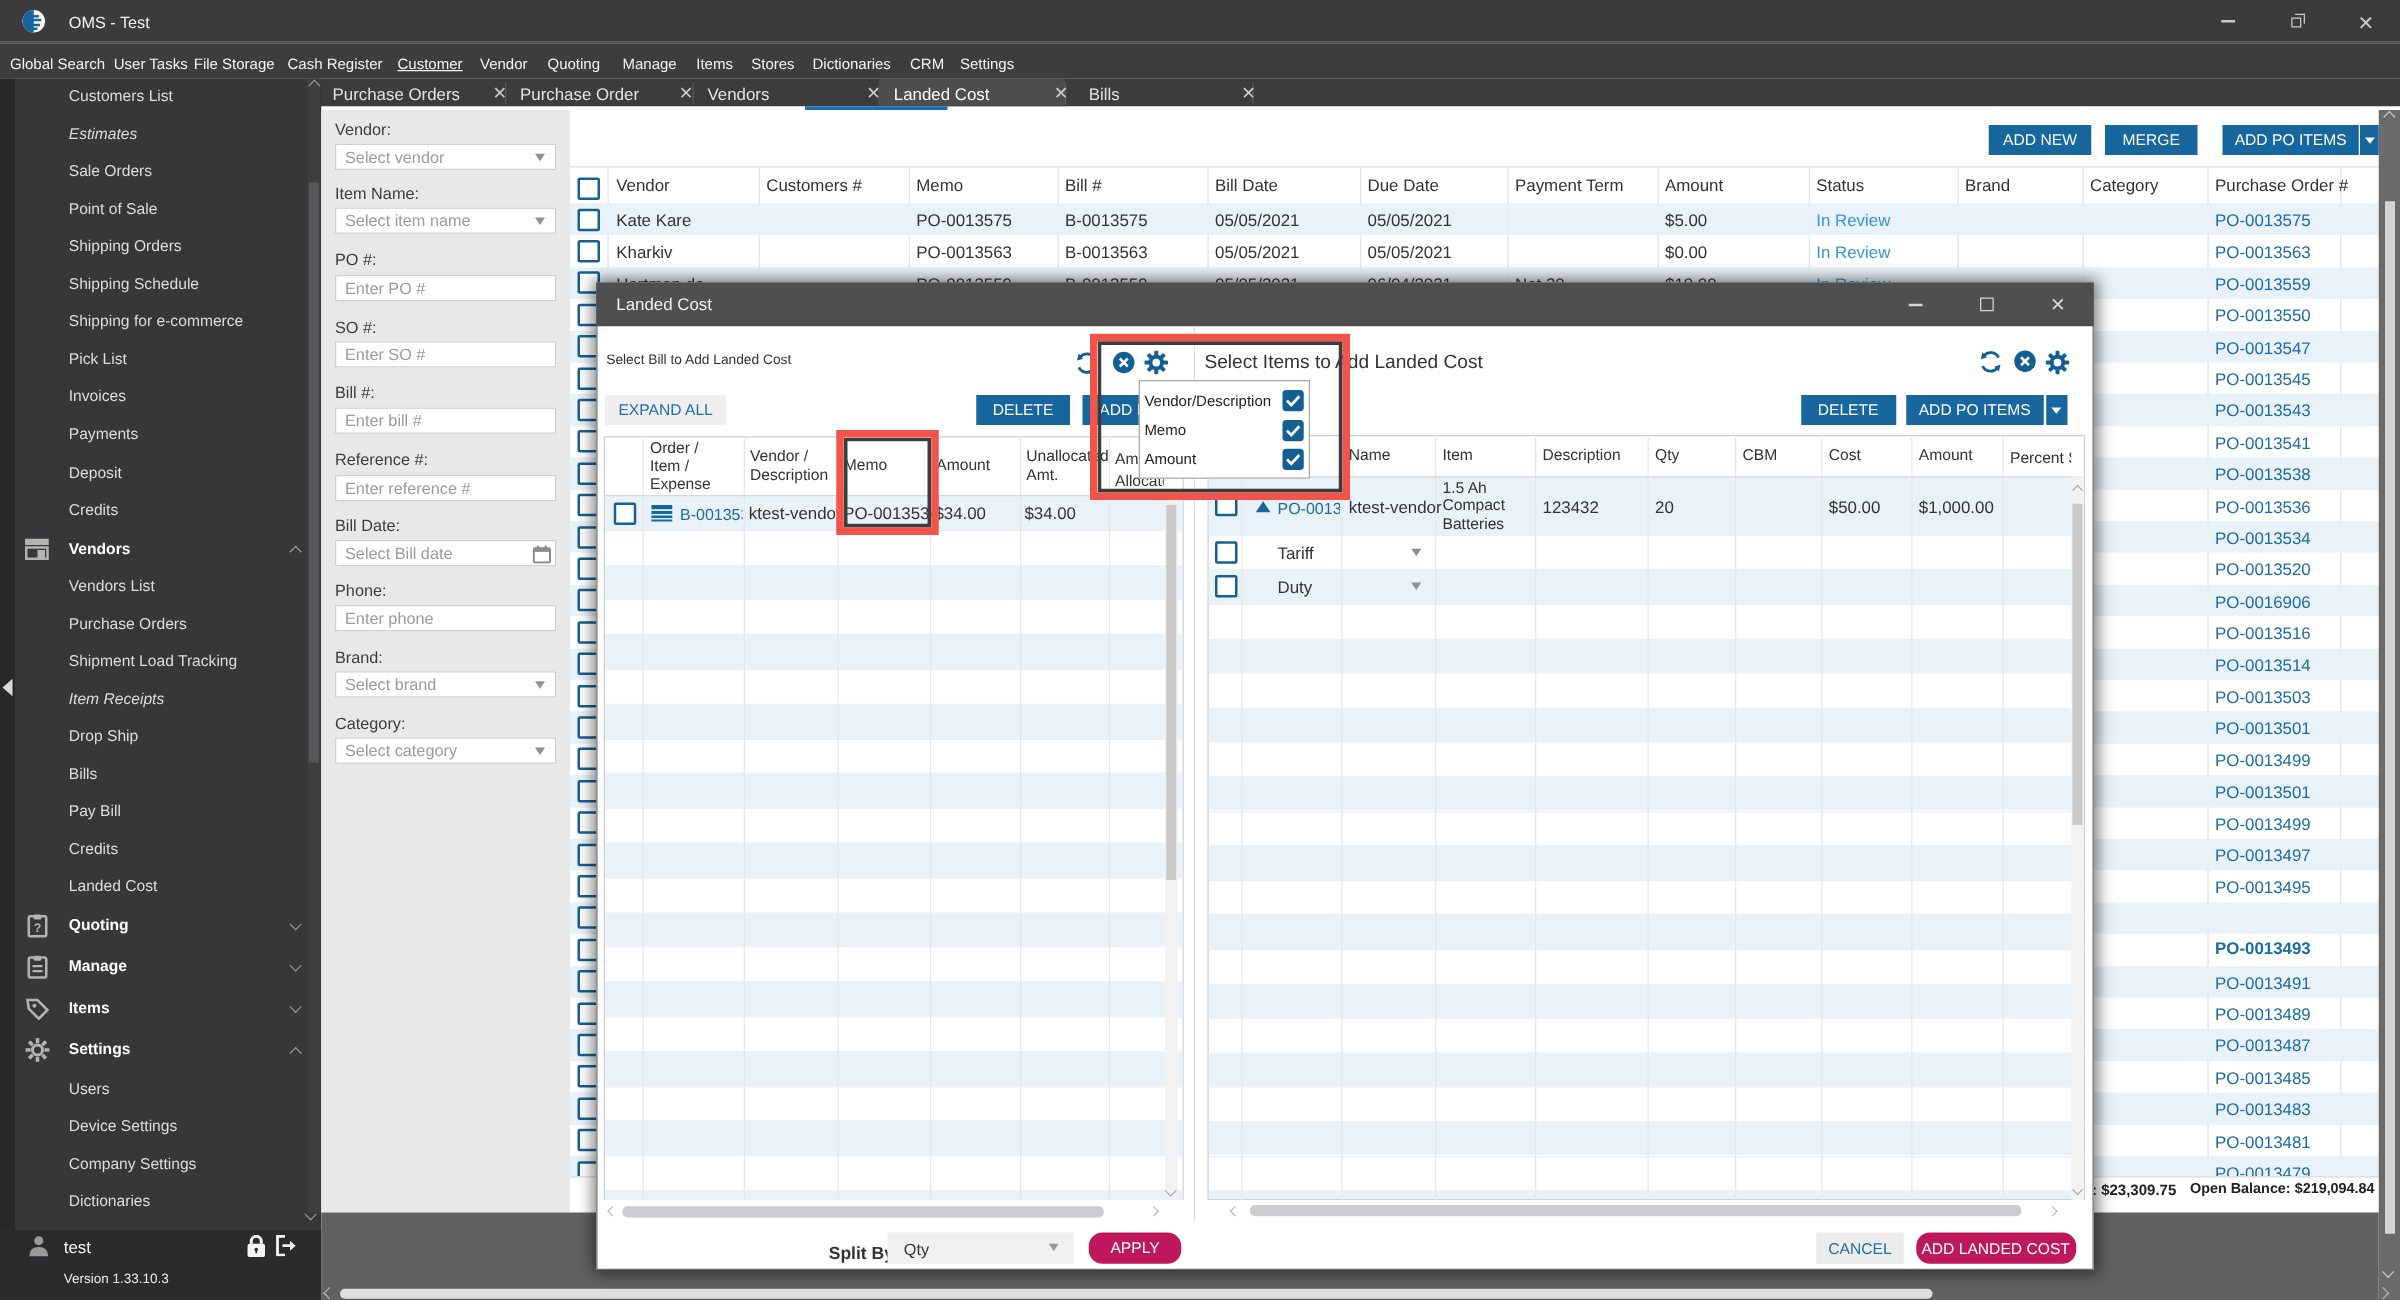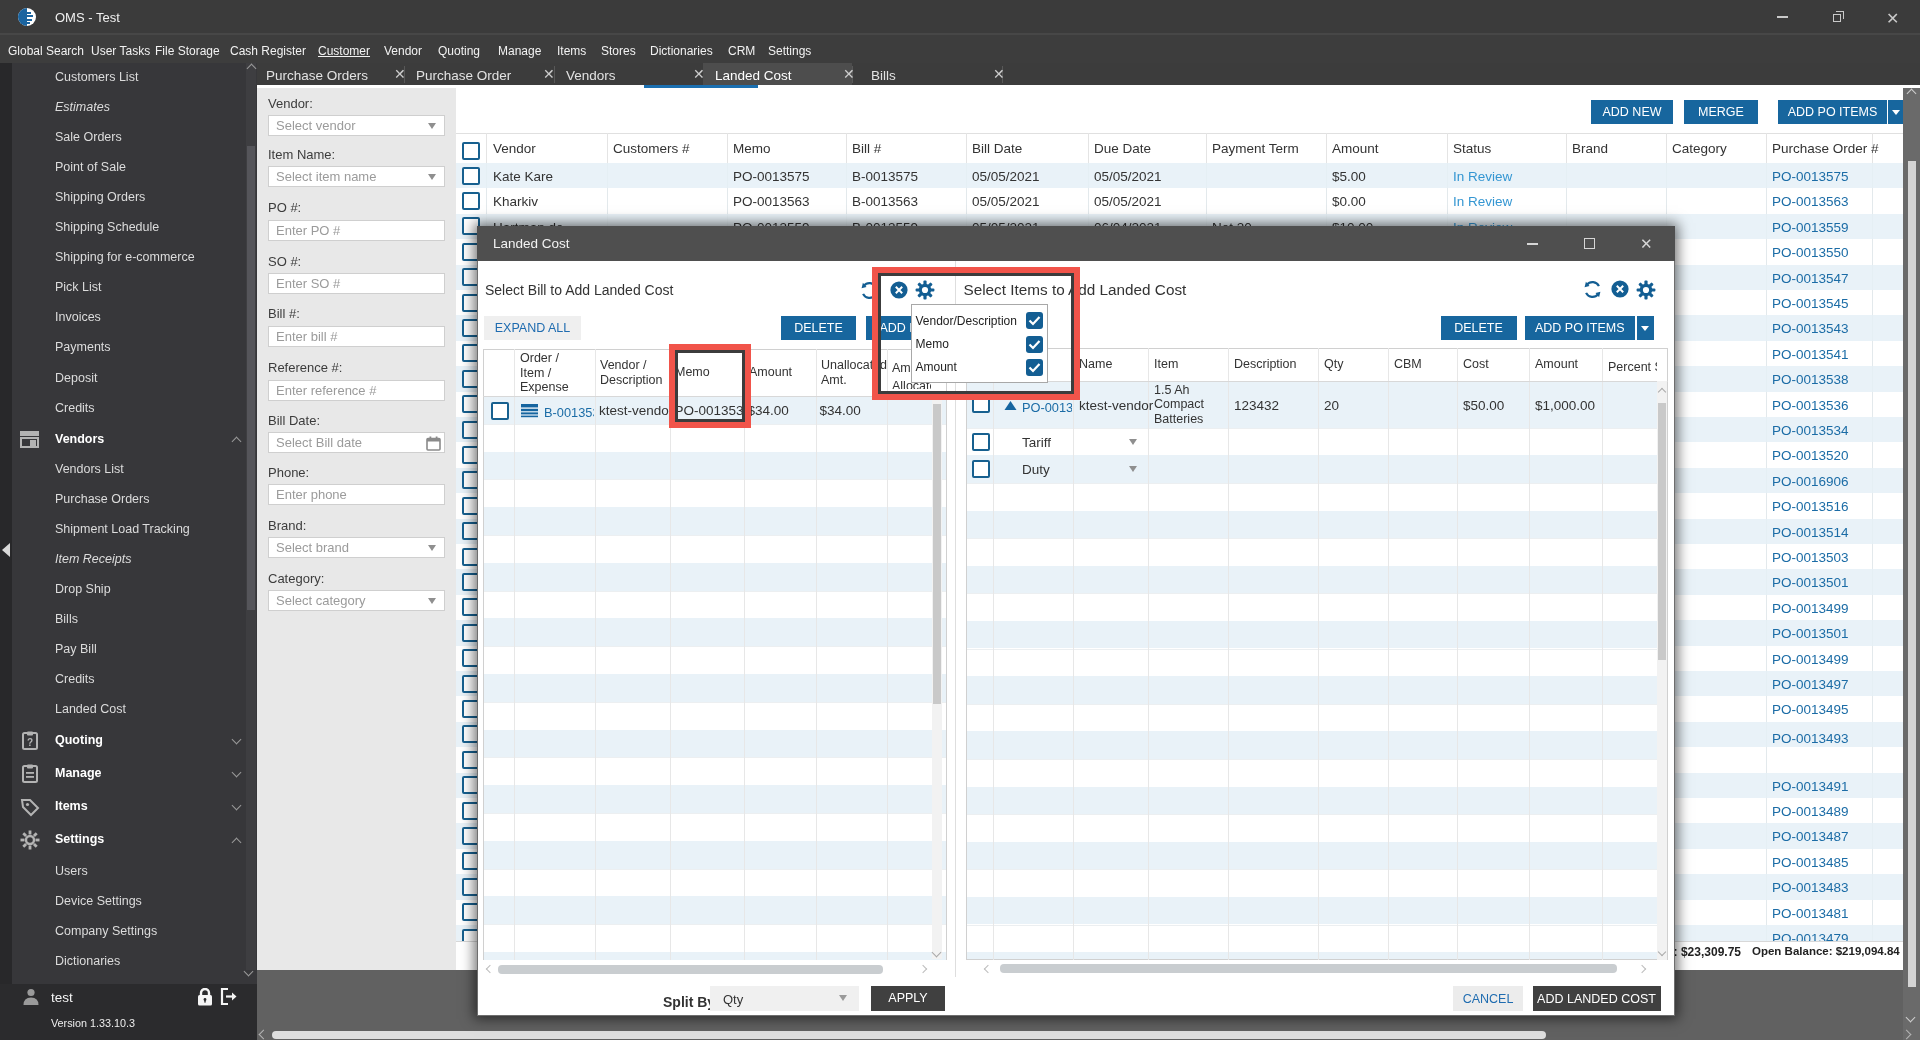--- a/index.html
+++ b/index.html
@@ -1,21 +1,21 @@
 <!DOCTYPE html>
 <html><head><meta charset="utf-8">
 <style>
 *{margin:0;padding:0;box-sizing:border-box;}
 html,body{width:1920px;height:1040px;overflow:hidden;background:#fff;font-family:"Liberation Sans",sans-serif;}
 .a{position:absolute;}
 .t{font-size:13.5px;color:#333;white-space:nowrap;}
 .cb{position:absolute;width:18px;height:18px;border:2px solid #17608f;border-radius:2px;background:#fff;}
 .lk{color:#1b6ca6;}
 .bb{position:absolute;background:#17669e;color:#fff;font-size:12.5px;display:flex;align-items:center;justify-content:center;white-space:nowrap;}
-.gb{position:absolute;background:#404040;color:#fff;font-size:12.5px;display:flex;align-items:center;justify-content:center;white-space:nowrap;}
+.gb{position:absolute;background:#be185d;color:#fff;font-size:12.5px;display:flex;align-items:center;justify-content:center;white-space:nowrap;border-radius:11px;}
 .wb{position:absolute;background:#efefef;color:#1f6cb0;font-size:12.5px;display:flex;align-items:center;justify-content:center;white-space:nowrap;}
 .vline{position:absolute;width:1px;background:#e4e4e4;}
 .hline{position:absolute;height:1px;background:#e0e0e0;}
 .mi{position:absolute;color:#f2f2f2;font-size:12px;white-space:nowrap;}
 .si{position:absolute;color:#dcdcdc;font-size:12.5px;white-space:nowrap;}
 .ph{color:#9b9b9b;font-size:13px;}
 .inp{position:absolute;left:268px;width:177px;height:21px;background:#fff;border:1px solid #cfcfcf;display:flex;align-items:center;padding-left:7px;}
 .lbl{position:absolute;left:268px;font-size:13px;color:#3c3c3c;white-space:nowrap;}
 .dar{position:absolute;width:0;height:0;border-left:4.5px solid transparent;border-right:4.5px solid transparent;border-top:6px solid #8f8f8f;}
 .chk{position:absolute;width:17px;height:17px;background:#135e93;border-radius:3px;}
@@ -298,21 +298,21 @@
 <div class="a t lk" style="left:1772px;top:626.2px;">PO-0013501</div>
 <div class="cb" style="left:462px;top:623.7px;"></div>
 <div class="a t lk" style="left:1772px;top:651.6px;">PO-0013499</div>
 <div class="cb" style="left:462px;top:649.1px;"></div>
 <div class="a" style="left:456px;top:671.0px;width:1447px;height:25.4px;background:#e9f2f8;"></div>
 <div class="a t lk" style="left:1772px;top:677.0px;">PO-0013497</div>
 <div class="cb" style="left:462px;top:674.5px;"></div>
 <div class="a t lk" style="left:1772px;top:702.4px;">PO-0013495</div>
 <div class="cb" style="left:462px;top:699.9px;"></div>
 <div class="a" style="left:456px;top:721.8px;width:1447px;height:25.4px;background:#e9f2f8;"></div>
-<div class="a t lk" style="left:1772px;top:731px;">PO-0013493</div>
+<div class="a t lk" style="left:1772px;top:751px;font-weight:bold;">PO-0013493</div>
 <div class="cb" style="left:462px;top:725.3px;"></div>
 <div class="cb" style="left:462px;top:750.7px;"></div>
 <div class="a" style="left:456px;top:772.6px;width:1447px;height:25.4px;background:#e9f2f8;"></div>
 <div class="a t lk" style="left:1772px;top:778.6px;">PO-0013491</div>
 <div class="cb" style="left:462px;top:776.1px;"></div>
 <div class="a t lk" style="left:1772px;top:804.0px;">PO-0013489</div>
 <div class="cb" style="left:462px;top:801.5px;"></div>
 <div class="a" style="left:456px;top:823.4px;width:1447px;height:25.4px;background:#e9f2f8;"></div>
 <div class="a t lk" style="left:1772px;top:829.4px;">PO-0013487</div>
 <div class="cb" style="left:462px;top:826.9px;"></div>
@@ -372,21 +372,21 @@
 <div class="a" style="left:272px;top:1030.5px;width:1274px;height:8.5px;background:#dedede;border-radius:4px;"></div>
 <div class="a" style="left:260px;top:1031px;width:7px;height:7px;border-bottom:1.6px solid #b5b5b5;border-left:1.6px solid #b5b5b5;transform:rotate(45deg);"></div>
 <div class="a" style="left:1903px;top:1031px;width:7px;height:7px;border-top:1.6px solid #b5b5b5;border-right:1.6px solid #b5b5b5;transform:rotate(45deg);"></div>
 <div class="a" style="left:477px;top:226px;width:1198px;height:790px;background:#fff;border:1px solid #6e6e6e;box-shadow:0 0 12px 3px rgba(0,0,0,.55);z-index:10;"></div>
 <div class="a" style="left:477px;top:226px;width:1198px;height:35px;background:#4f4f4f;z-index:11;"></div>
 <div class="a" style="left:493px;top:236px;color:#f2f2f2;font-size:13.5px;z-index:12;">Landed Cost</div>
 <div class="a" style="left:1527px;top:243px;width:11px;height:1.5px;background:#d6d6d6;z-index:12;"></div>
 <div class="a" style="left:1584px;top:238px;width:11px;height:11px;border:1.5px solid #d6d6d6;z-index:12;"></div>
 <div class="a" style="left:1640px;top:235px;color:#d6d6d6;font-size:15px;z-index:12;">✕</div>
 <div class="a" style="left:955px;top:261px;width:1px;height:716px;background:#dedede;z-index:12;"></div>
-<div class="a" style="left:485px;top:282px;font-size:14px;color:#333;z-index:12;white-space:nowrap;">Select Bill to Add Landed Cost</div>
+<div class="a" style="left:485px;top:282px;font-size:11px;color:#333;z-index:12;white-space:nowrap;">Select Bill to Add Landed Cost</div>
 <svg class="a" style="left:859.5px;top:280.5px;z-index:13;" width="19" height="19" viewBox="0 0 19 19">
 <path d="M15.9 6.1 A 7 7 0 0 0 3.9 4.9" fill="none" stroke="#135e93" stroke-width="2.2"></path>
 <path d="M3.1 12.9 A 7 7 0 0 0 15.1 14.1" fill="none" stroke="#135e93" stroke-width="2.2"></path>
 <path d="M6.5 5.9 L1.6 7.3 L2.9 1.8 Z" fill="#135e93"></path>
 <path d="M12.5 13.1 L17.4 11.7 L16.1 17.2 Z" fill="#135e93"></path>
   </svg>
 <svg class="a" style="left:890px;top:281px;z-index:13;" width="18" height="18" viewBox="0 0 18 18">
 <circle cx="9" cy="9" r="8.6" fill="#135e93"></circle>
 <path d="M5.8 5.8 L12.2 12.2 M12.2 5.8 L5.8 12.2" stroke="#fff" stroke-width="2"></path>
   </svg>

